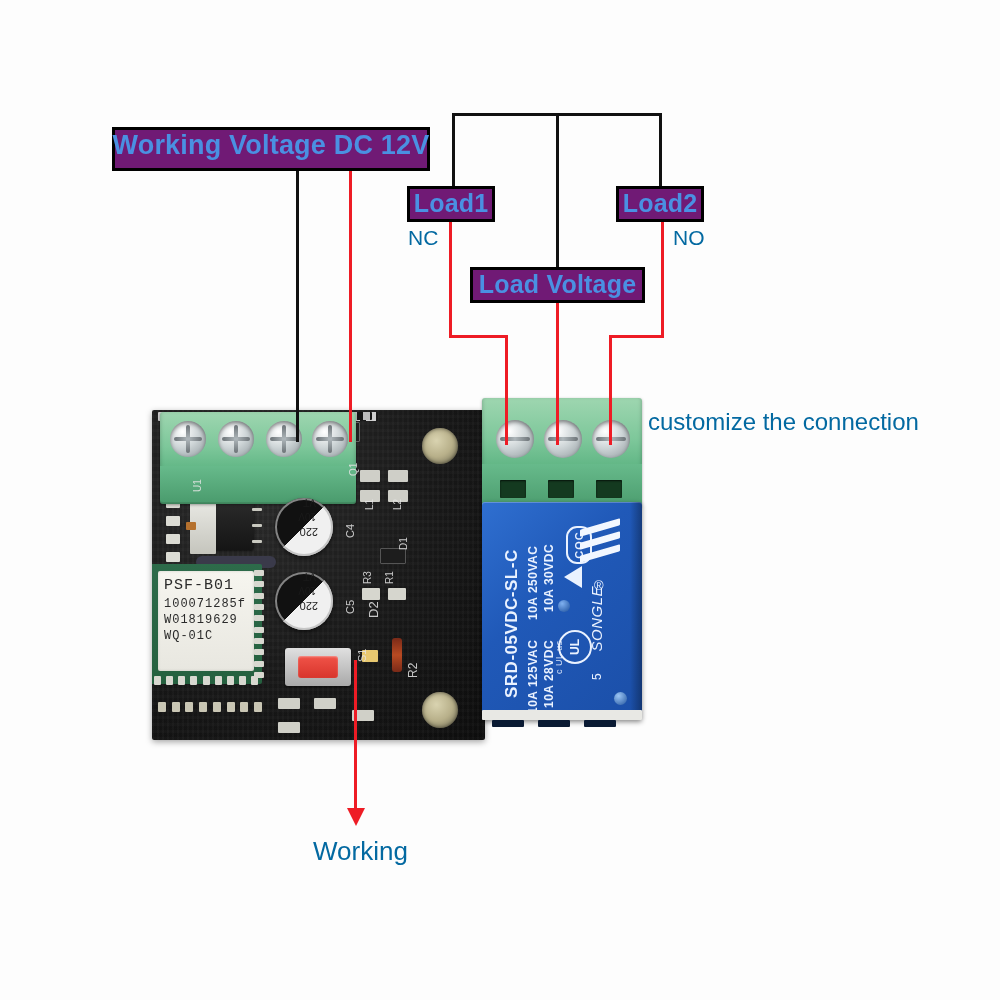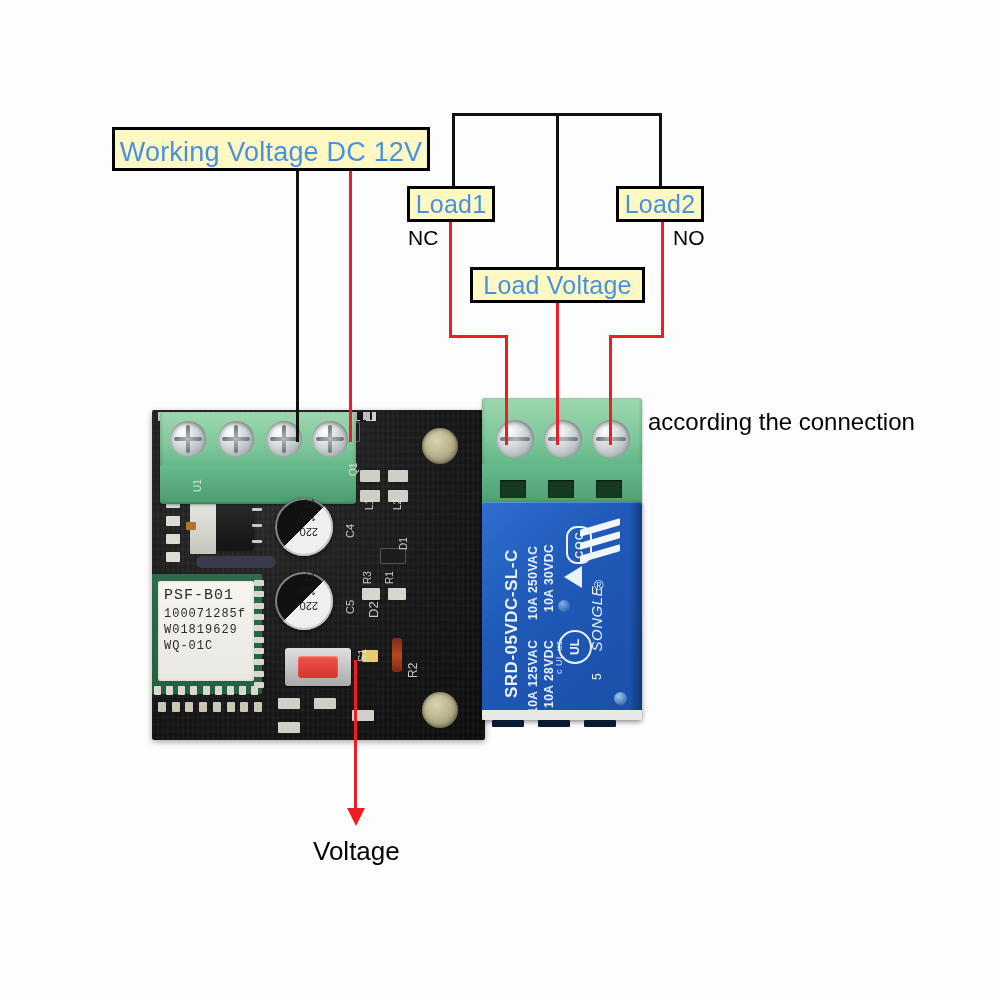--- a/index.html
+++ b/index.html
@@ -9,31 +9,32 @@
     font-family:"Liberation Sans", sans-serif;
     overflow:hidden;
     position:relative;
   }
   #stage{position:absolute;left:0;top:0;width:1000px;height:1000px;background:#fdfdfd;}
 
   
   .labelbox{
     position:absolute;
     border:3px solid #000;
-    background:#fef9c3;
+    background:#701a75;
     color:#4a90e2;
-    display:flex;align-items:flex-end;justify-content:center;
+    display:flex;align-items:flex-start;justify-content:center;
     white-space:nowrap;
     letter-spacing:.2px;
     box-sizing:border-box;
     z-index:40;
+    font-weight:bold;
   }
   .plainlabel{
     position:absolute;
-    color:#000000;
+    color:#0369a1;
     white-space:nowrap;
     z-index:41;
   }
 
   
   .wire{position:absolute;z-index:30;}
   .vblack{background:#111;width:3px;}
   .hblack{background:#111;height:3px;}
   .vred{background:#ee1c25;width:3px;}
   .hred{background:#ee1c25;height:3px;}
@@ -229,21 +230,21 @@
         <div class="captext" style="left:41px;top:10px;color:#1a1a1a;font-size:10px;transform:rotate(180deg);">VT</div>
         <div class="captext" style="left:41px;top:24px;color:#1a1a1a;font-size:10px;transform:rotate(180deg);">10V</div>
         <div class="captext" style="left:43px;top:40px;color:#1a1a1a;font-size:11px;transform:rotate(180deg);">220</div>
       </div>
       <div class="cap" style="left:123px;top:162px;width:58px;height:58px;">
         <div class="captext" style="left:41px;top:10px;color:#1a1a1a;font-size:10px;transform:rotate(180deg);">VT</div>
         <div class="captext" style="left:41px;top:24px;color:#1a1a1a;font-size:10px;transform:rotate(180deg);">10V</div>
         <div class="captext" style="left:43px;top:40px;color:#1a1a1a;font-size:11px;transform:rotate(180deg);">220</div>
       </div>
 
-      <div class="wifimod" style="left:-2px;top:164px;width:112px;height:120px;">
+      <div class="wifimod" style="left:-2px;top:154px;width:112px;height:120px;">
         <div class="wifilabel" style="left:8px;top:7px;width:96px;height:100px;padding:6px 0 0 6px;box-sizing:border-box;">
           <span style="font-size:15px;">PSF-B01</span>
           <span style="font-size:12px;margin-top:3px;">100071285f</span>
           <span style="font-size:12px;margin-top:2px;">W01819629</span>
           <span style="font-size:12px;margin-top:2px;">WQ-01C</span>
         </div>
         <div class="pads" style="left:104px;top:6px;width:10px;height:108px;flex-direction:column;">
           <i style="width:10px;height:6px;"></i>
             <i style="width:10px;height:6px;"></i>
           <i style="width:10px;height:6px;"></i>
@@ -392,20 +393,20 @@
 
   <div class="plainlabel" style="left:408px;top:226px;font-size:21px;">
     <span>NC</span>
   </div>
 
   <div class="plainlabel" style="left:673px;top:226px;font-size:21px;">
     <span>NO</span>
   </div>
 
   <div class="plainlabel" style="left:313px;top:836px;font-size:26px;">
-    <span>Voltage</span>
+    <span>Working</span>
   </div>
 
   <div class="plainlabel" style="left:648px;top:406px;font-size:24px;line-height:32px;z-index:45;">
-    <div>according the connection</div>
+    <div>customize the connection</div>
   </div>
 
 </div>
 
 </body></html>

